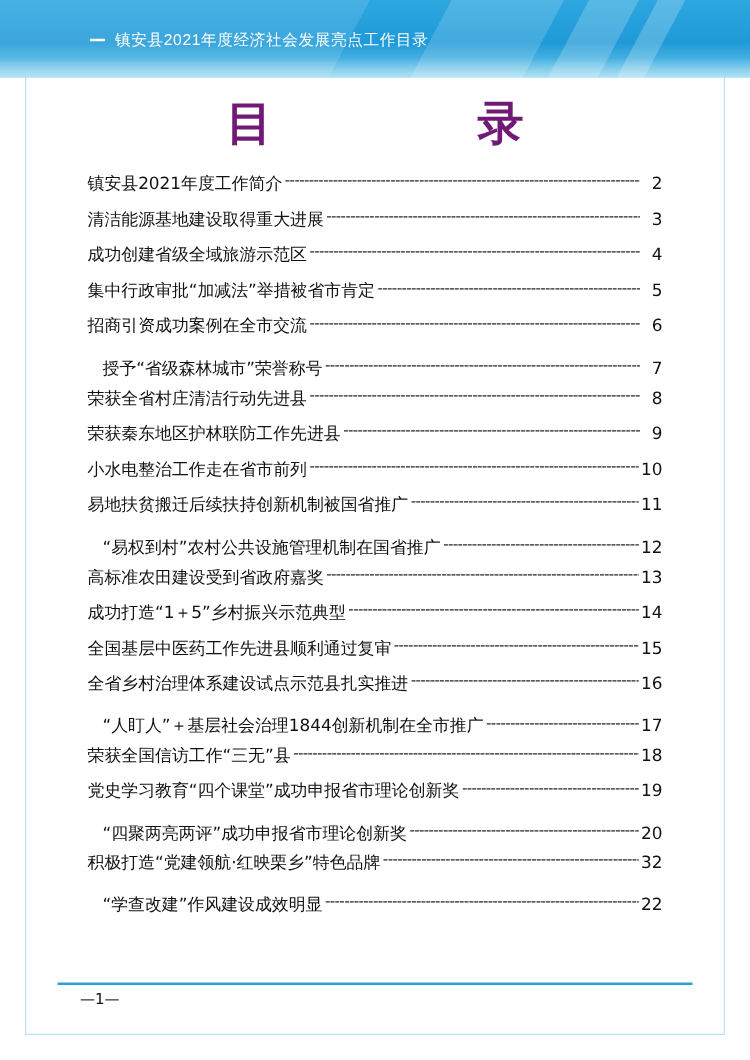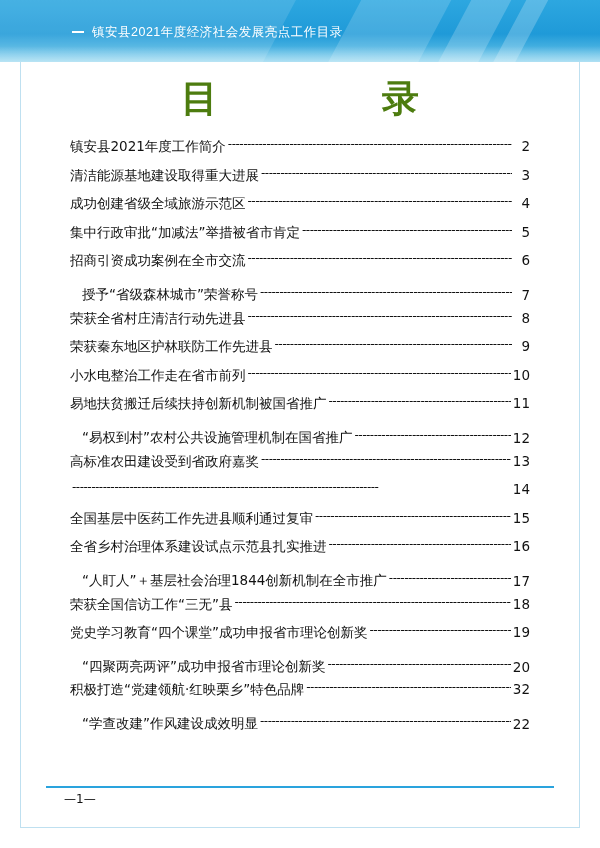--- a/index.html
+++ b/index.html
@@ -113,21 +113,21 @@
 
   
   .doc-title {
     position: absolute;
     left: 0;
     top: 74px;
     width: 600px;
     text-align: center;
     font-size: 37px;
     font-weight: bold;
-    color: #4d7c0f;
+    color: #701a75;
     letter-spacing: 30px;
     text-indent: 30px;
     font-family: "DejaVu Serif", "Liberation Serif", serif;
   }
 
   
   .toc {
     position: absolute;
     left: 70px;
     top: 138px;
@@ -267,20 +267,21 @@
         <span class="toc-label">“易权到村”农村公共设施管理机制在国省推广</span>
         <span class="toc-dots">--------------------------------------------------------------------------------</span>
         <span class="toc-page">12</span>
       </div>
       <div class="toc-entry">
         <span class="toc-label">高标准农田建设受到省政府嘉奖</span>
         <span class="toc-dots">--------------------------------------------------------------------------------</span>
         <span class="toc-page">13</span>
       </div>
       <div class="toc-entry">
+        <span class="toc-label">成功打造“1＋5”乡村振兴示范典型</span>
         <span class="toc-dots">--------------------------------------------------------------------------------</span>
         <span class="toc-page">14</span>
       </div>
       <div class="toc-entry">
         <span class="toc-label">全国基层中医药工作先进县顺利通过复审</span>
         <span class="toc-dots">--------------------------------------------------------------------------------</span>
         <span class="toc-page">15</span>
       </div>
       <div class="toc-entry">
         <span class="toc-label">全省乡村治理体系建设试点示范县扎实推进</span>

